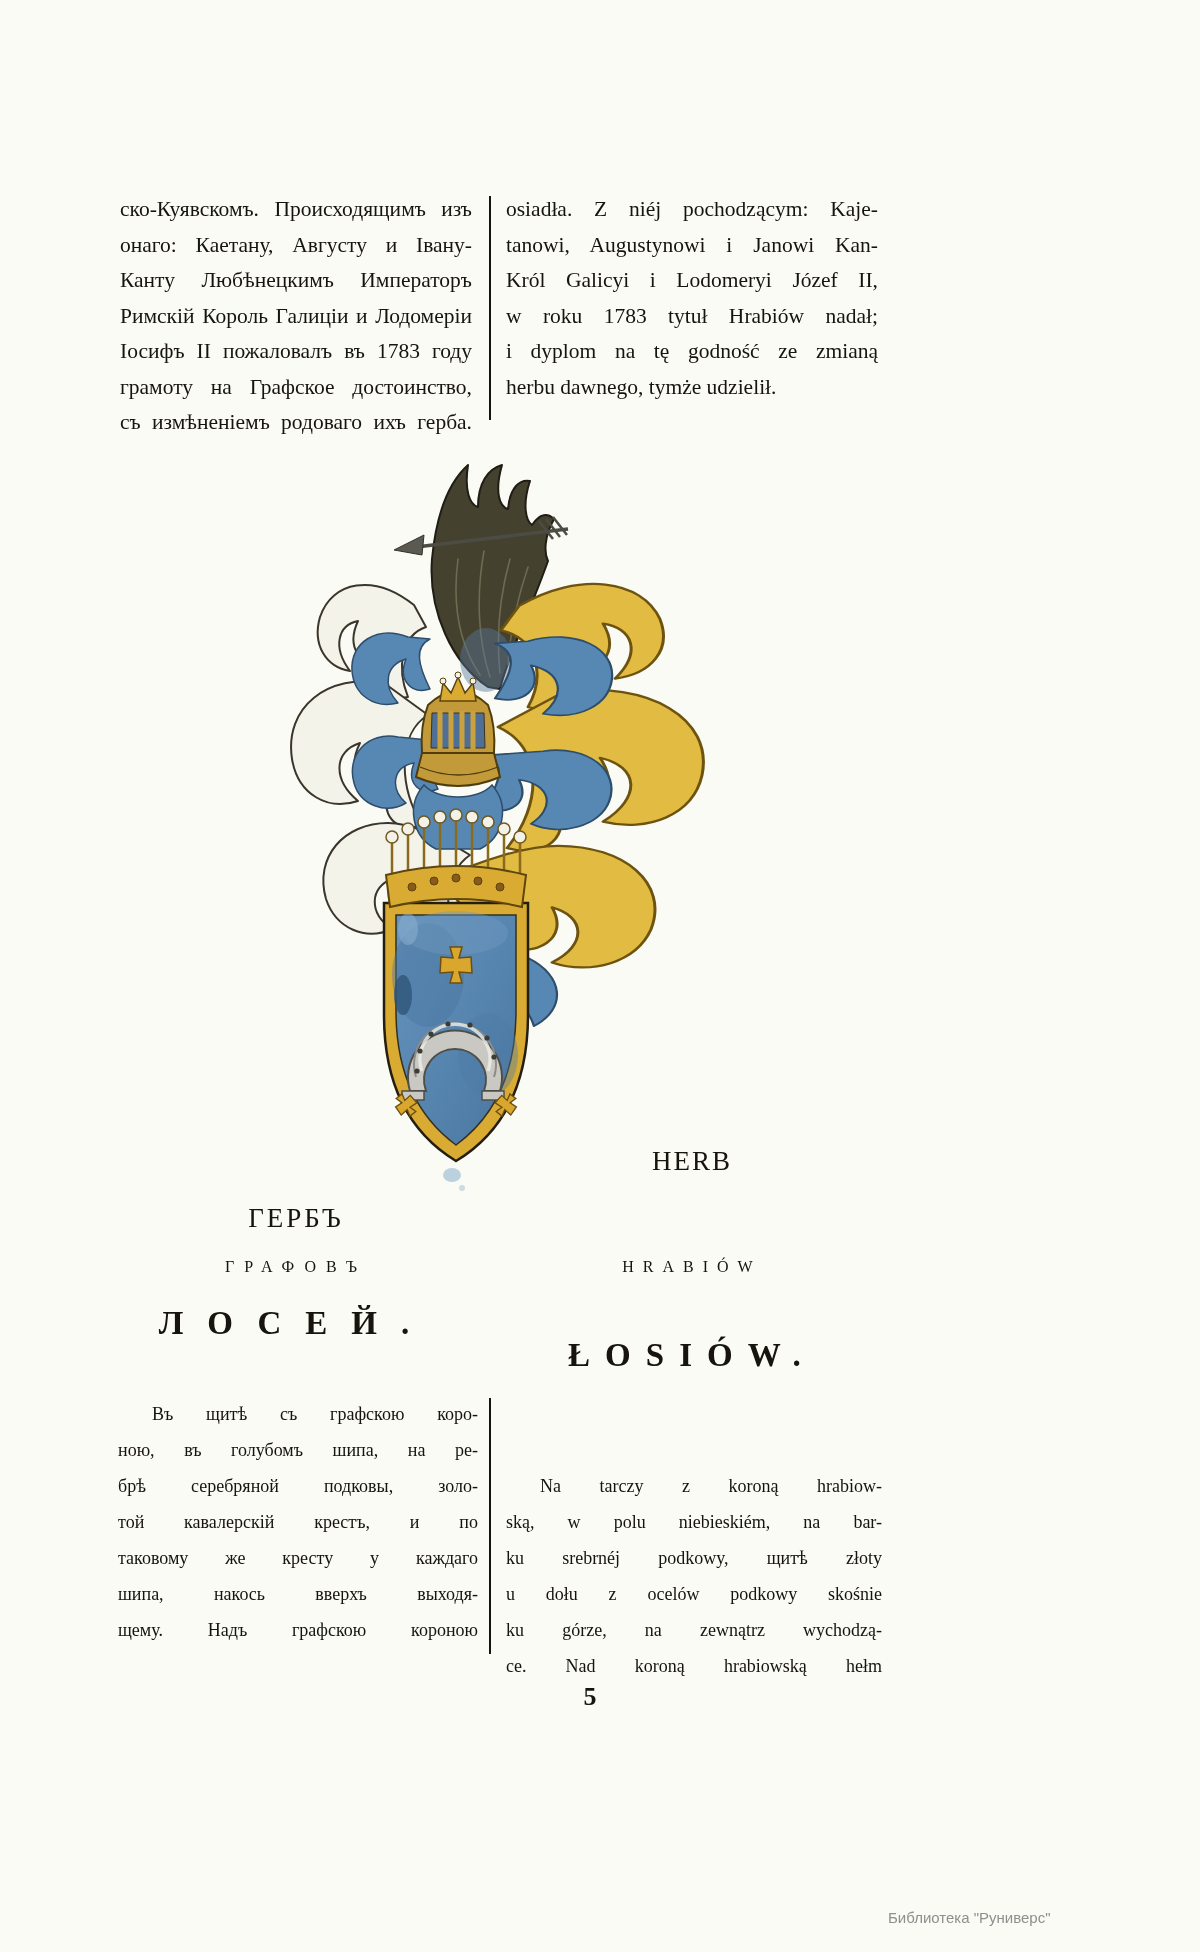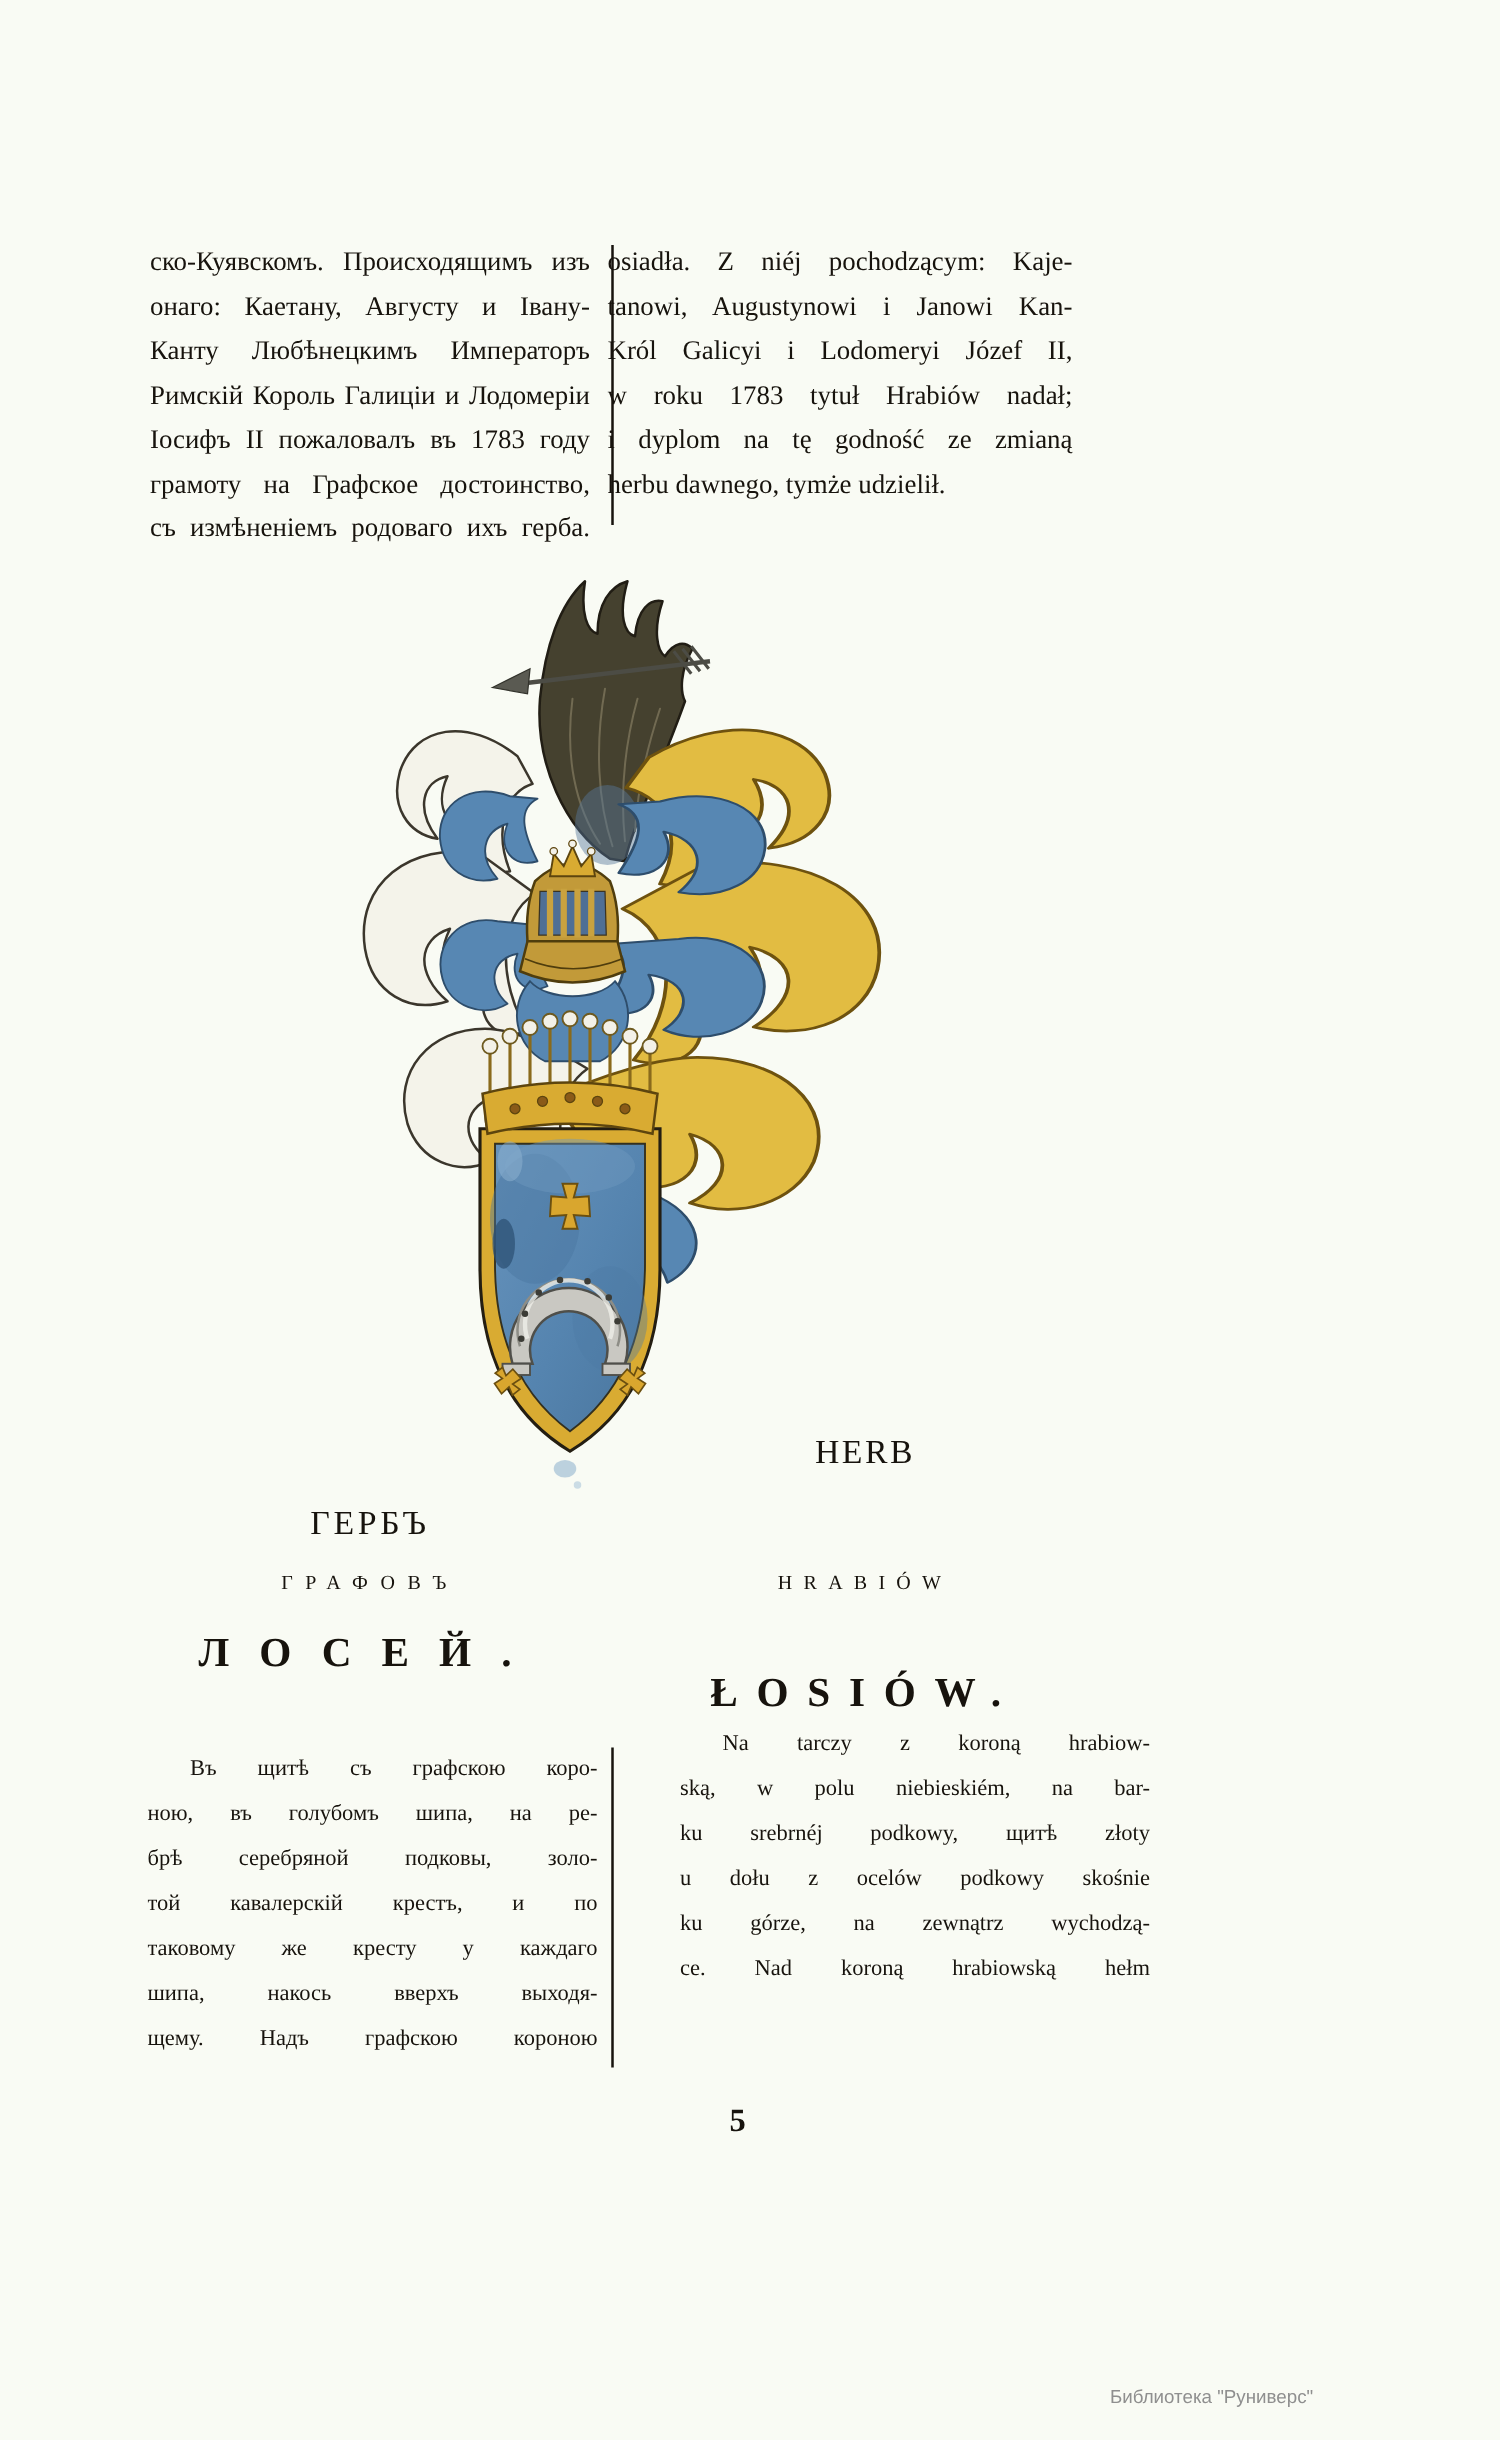--- a/index.html
+++ b/index.html
@@ -38,21 +38,21 @@
   <div class="tline">онаго: Каетану, Августу и Івану-</div>
   <div class="tline">Канту Любѣнецкимъ Императоръ</div>
   <div class="tline">Римскій Король Галиціи и Лодомеріи</div>
   <div class="tline">Іосифъ II пожаловалъ въ 1783 году</div>
   <div class="tline">грамоту на Графское достоинство,</div>
   <div class="tline">съ измѣненіемъ родоваго ихъ герба.</div>
 </div>
 
 <div class="vrule" style="left:489px;top:196px;height:224px;"></div>
 
-<div class="textcol top-col" style="left:486px;top:192px;width:372px;">
+<div class="textcol top-col" style="left:506px;top:192px;width:372px;">
   <div class="tline">osiadła.  Z niéj pochodzącym:  Kaje-</div>
   <div class="tline">tanowi,  Augustynowi i Janowi Kan-</div>
   <div class="tline">Król Galicyi i Lodomeryi Józef II,</div>
   <div class="tline">w roku 1783 tytuł Hrabiów nadał;</div>
   <div class="tline">i dyplom na tę godność ze zmianą</div>
   <div class="tline no-just">herbu dawnego, tymże udzielił.</div>
 </div>
 
 <svg class="abs" role="img" style="left:256px;top:455px;" width="492" height="745" viewBox="0 0 492 745" aria-label="Coat of arms of Counts Łoś: blue shield with silver horseshoe, gold cavalier cross above and two slanted gold crosses at the heels, count's crown with nine pearls, barred helmet, and a dark wing pierced by an arrow as crest, with silver and gold mantling">
   <defs>
@@ -176,21 +176,21 @@
   <div class="tline">ною, въ голубомъ шипа, на ре-</div>
   <div class="tline">брѣ серебряной подковы, золо-</div>
   <div class="tline">той кавалерскій крестъ, и по</div>
   <div class="tline">таковому же кресту у каждаго</div>
   <div class="tline">шипа, накось вверхъ выходя-</div>
   <div class="tline">щему.  Надъ графскою короною</div>
 </div>
 
 <div class="vrule" style="left:489px;top:1398px;height:256px;"></div>
 
-<div class="textcol body-col" style="left:506px;top:1376px;width:376px;margin-left:38px;">
+<div class="textcol body-col" style="left:506px;top:1468px;width:376px;">
   <div class="tline indent">Na tarczy z koroną hrabiow-</div>
   <div class="tline">ską, w polu niebieskiém, na bar-</div>
   <div class="tline">ku srebrnéj podkowy, щитѣ złoty</div>
   <div class="tline">u dołu z ocelów podkowy skośnie</div>
   <div class="tline">ku górze, na zewnątrz wychodzą-</div>
   <div class="tline">ce.  Nad koroną hrabiowską hełm</div>
 </div>
 
 <div class="pagenum">5</div>
 <div class="watermark">Библиотека "Руниверс"</div>

